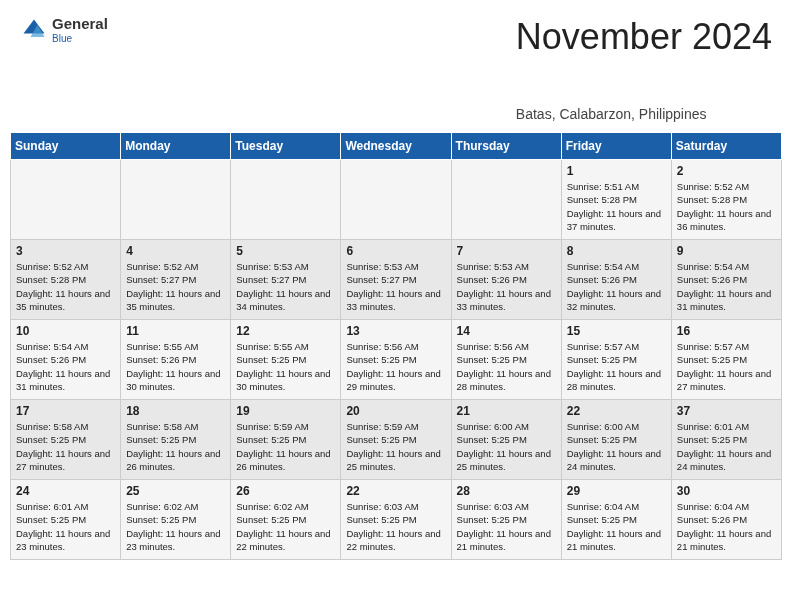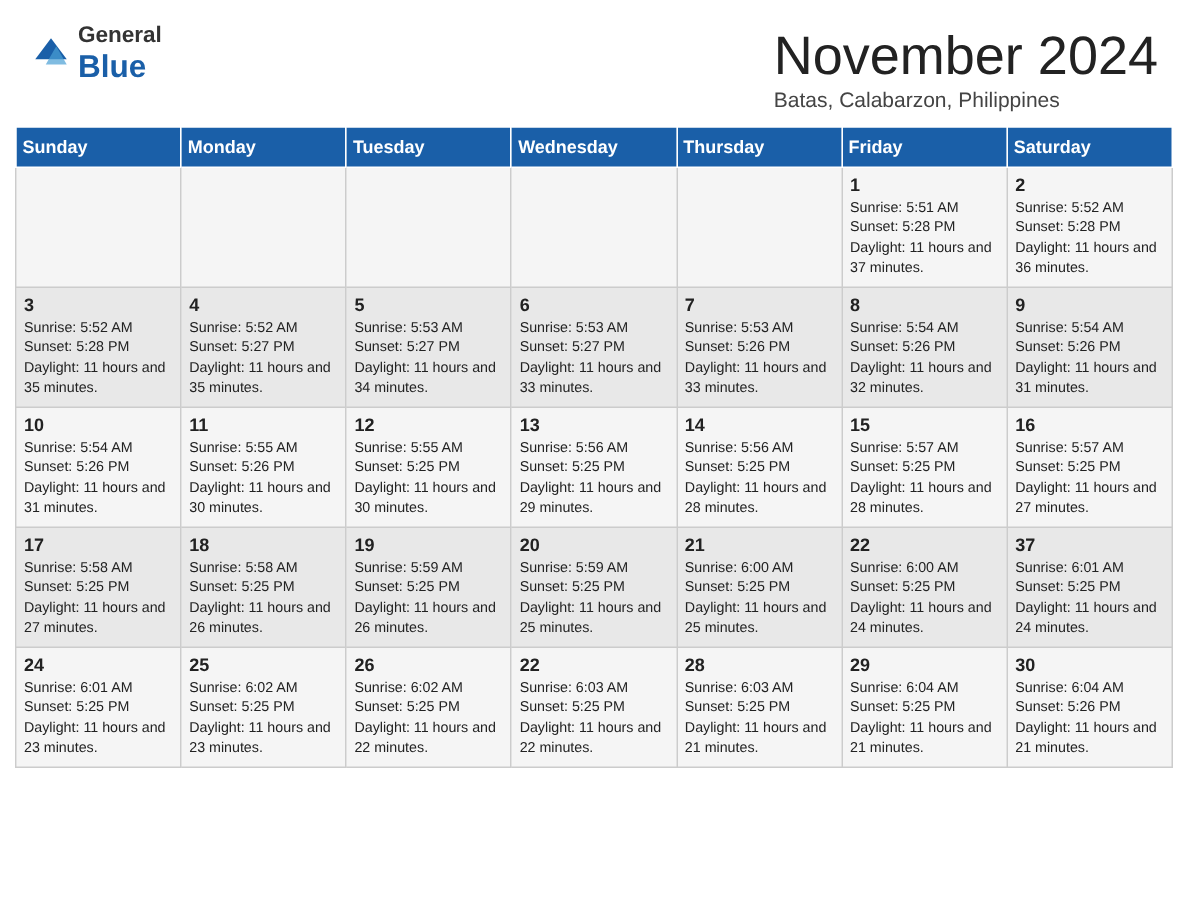--- a/index.html
+++ b/index.html
@@ -31,39 +31,40 @@
       flex-direction: column;
       line-height: 1.1;
       justify-content: space-between;
     }
     .logo-general {
       font-size: 15px;
       font-weight: bold;
       color: #333;
     }
     .logo-blue {
-      font-size: 21px;
-      font-weight: bold;
+      font-size: 10px;
+      font-weight: normal;
       color: #1a5fa8;
     }
     .logo-icon {
       width: 28px;
       height: 28px;
     }
     .title-section {
       text-align: left;
     }
     .month-title {
       font-size: 36px;
       font-weight: normal;
       color: #222;
     }
     .location {
       font-size: 14px;
       color: #444;
+      margin-top: 48px;
     }
     .calendar-container {
       padding: 0 10px 10px 10px;
     }
     table {
       width: 100%;
       border-collapse: collapse;
       table-layout: fixed;
     }
     thead tr th {

